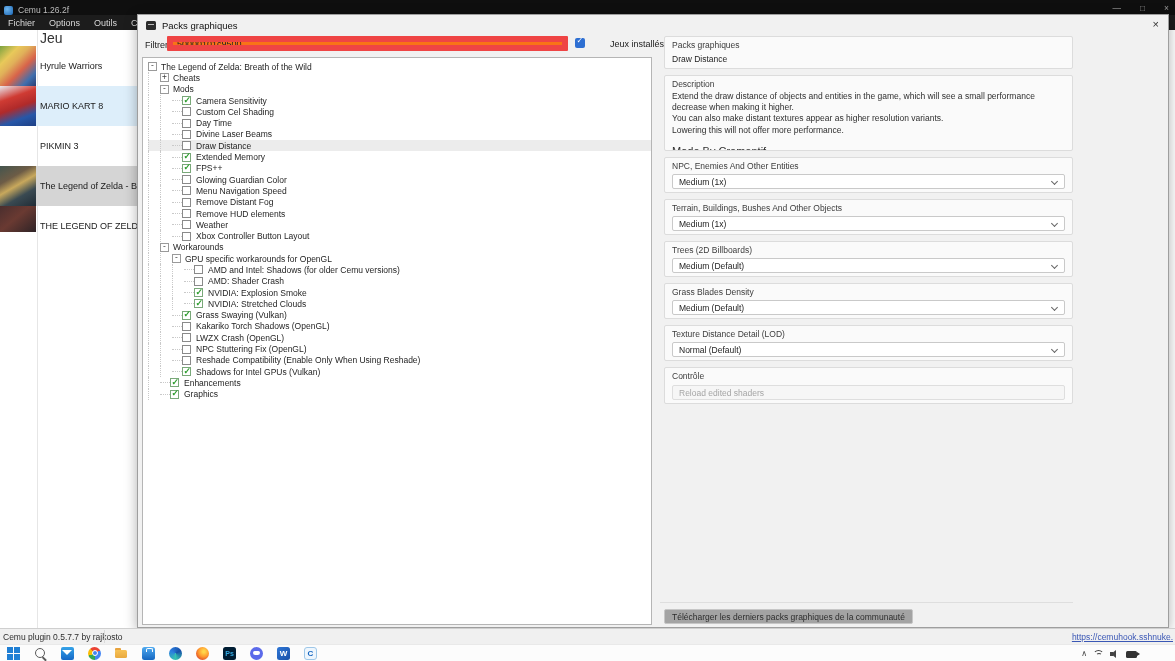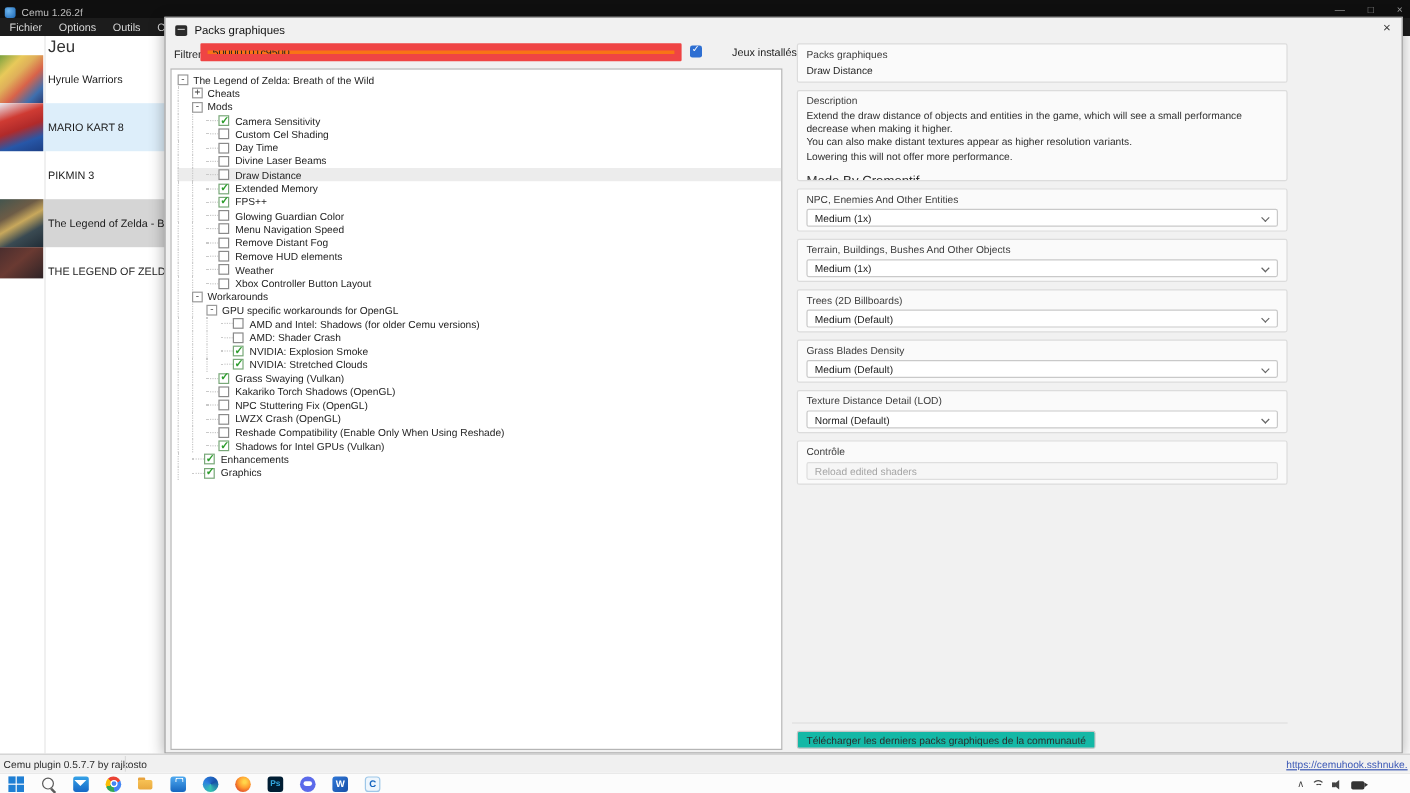--- a/index.html
+++ b/index.html
@@ -103,21 +103,21 @@
   .g-title { font-size:8.5px; color:#3c3c3c; line-height:11px; }
   .g-value { font-size:8.5px; color:#1f1f1f; line-height:11px; margin-top:3px; }
   .desc-box { height:76px; overflow:hidden; }
   .desc-line { font-size:8.5px; color:#2f2f2f; line-height:10.5px; margin-top:1px; }
   .desc-author { font-size:11px; color:#2f2f2f; line-height:10.5px; margin-top:11px; }
   .select { position:relative; height:15px; margin-top:2px; background:#fff; border:1px solid #c9c9c9; border-radius:2px; display:flex; align-items:center; padding:0 6px; }
   .sel-val { font-size:8.5px; color:#222; }
   .chev { position:absolute; right:7px; top:4px; width:5px; height:5px; border-right:1px solid #666; border-bottom:1px solid #666; transform:rotate(45deg); }
   .dis-btn { height:15px; margin-top:3px; border:1px solid #dedede; border-radius:2px; background:#f6f6f6; color:#a5a5a5; font-size:8.5px; display:flex; align-items:center; padding:0 6px; }
   .hline { position:absolute; left:522px; top:587px; width:413px; height:1px; background:#dedede; }
-  .download-btn { position:absolute; left:526px; top:594px; height:15px; border:1px solid #c6c6c6; border-radius:2px; background:#14b8a6; font-size:8.5px; color:#2c2c2c; display:inline-flex; align-items:center; padding:0 7px; white-space:nowrap; }
+  .download-btn { position:absolute; left:526px; top:594px; height:15px; border:1px solid #c6c6c6; border-radius:2px; background:#a3a3a3; font-size:8.5px; color:#2c2c2c; display:inline-flex; align-items:center; padding:0 7px; white-space:nowrap; }
 </style>
 </head>
 <body>
 
 <div class="screen">
 
   <div class="titlebar">
     <span class="app-icon"></span>
     <span class="title-text">Cemu 1.26.2f</span>
     <span class="win-controls">
@@ -333,28 +333,28 @@
           <span class="guide"></span>
           <span class="stub"></span>
           <span class="cbx"></span>
           <span class="tlabel">Kakariko Torch Shadows (OpenGL)</span>
         </div>
         <div class="tree-row">
           <span class="guide"></span>
           <span class="guide"></span>
           <span class="stub"></span>
           <span class="cbx"></span>
+          <span class="tlabel">LWZX Crash (OpenGL)</span>
+        </div>
+        <div class="tree-row">
+          <span class="guide"></span>
+          <span class="guide"></span>
+          <span class="stub"></span>
+          <span class="cbx"></span>
           <span class="tlabel">NPC Stuttering Fix (OpenGL)</span>
-        </div>
-        <div class="tree-row">
-          <span class="guide"></span>
-          <span class="guide"></span>
-          <span class="stub"></span>
-          <span class="cbx"></span>
-          <span class="tlabel">LWZX Crash (OpenGL)</span>
         </div>
         <div class="tree-row">
           <span class="guide"></span>
           <span class="guide"></span>
           <span class="stub"></span>
           <span class="cbx"></span>
           <span class="tlabel">Reshade Compatibility (Enable Only When Using Reshade)</span>
         </div>
         <div class="tree-row">
           <span class="guide"></span>

